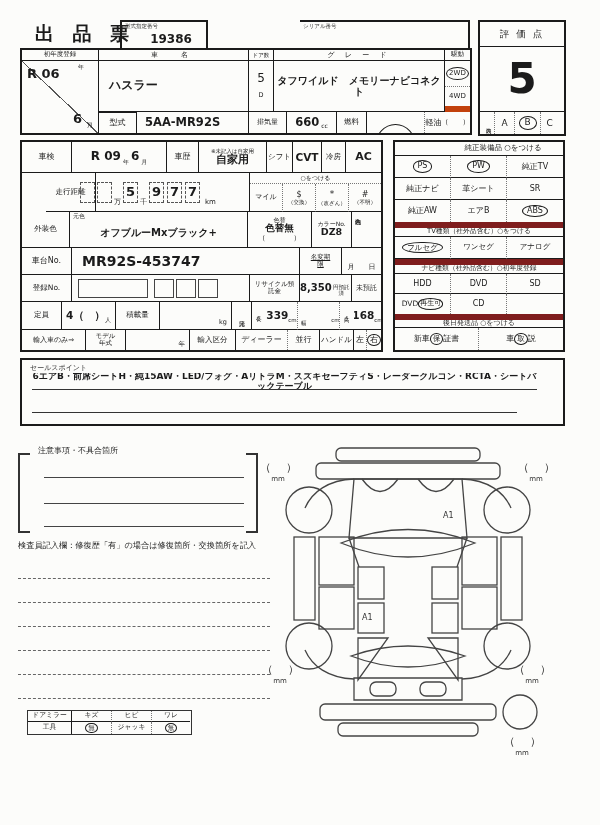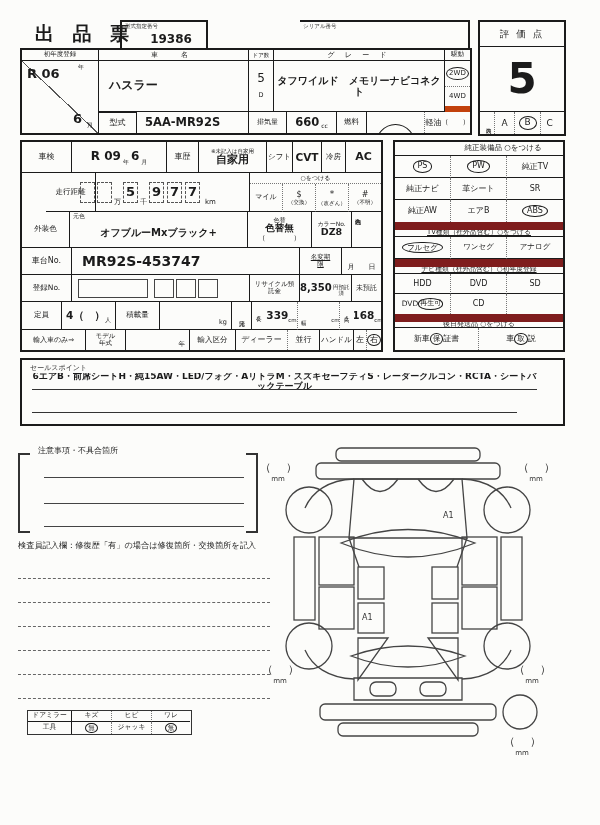--- a/index.html
+++ b/index.html
@@ -9,21 +9,21 @@
         text-align:center;line-height:1.15;overflow:hidden;}
   .box{position:absolute;box-sizing:border-box;border:2px solid #1b1b1b;}
   .tl{align-items:flex-start;justify-content:flex-start;text-align:left;}
   .bl{align-items:flex-end;}
   .col{flex-direction:column;}
   .bold{font-weight:bold;}
   .br{border-right:1px solid #1b1b1b;}
   .bb{border-bottom:1px solid #1b1b1b;}
   .brd{border-right:1px dotted #777;}
   .bld{border-left:1px dotted #777;}
-  .bt2{border-top:8px solid #7f1d1d;text-decoration:underline;}
+  .bt2{border-top:6px solid #7f1d1d;}
   .wrap{word-break:break-all;}
   .stack{writing-mode:vertical-rl;text-orientation:upright;}
   .circled{border:1.4px solid #1b1b1b;border-radius:50%;padding:0 4px;display:inline-block;line-height:1.3;}
   .tinylbl{position:absolute;top:1px;left:3px;font-size:6px;color:#333;}
   .dashbox{position:absolute;box-sizing:border-box;border:1px dashed #555;width:15px;height:21px;
            display:flex;align-items:center;justify-content:center;font-size:12px;font-weight:bold;}
   .regbox{position:absolute;box-sizing:border-box;border:1px solid #444;}
   .line{position:absolute;border-top:1.3px solid #444;}
   .dline{position:absolute;border-top:1.5px dashed #666;}
   .diag{background:linear-gradient(to top right,transparent 49.3%,#555 49.3%,#555 50.4%,transparent 50.4%);}

